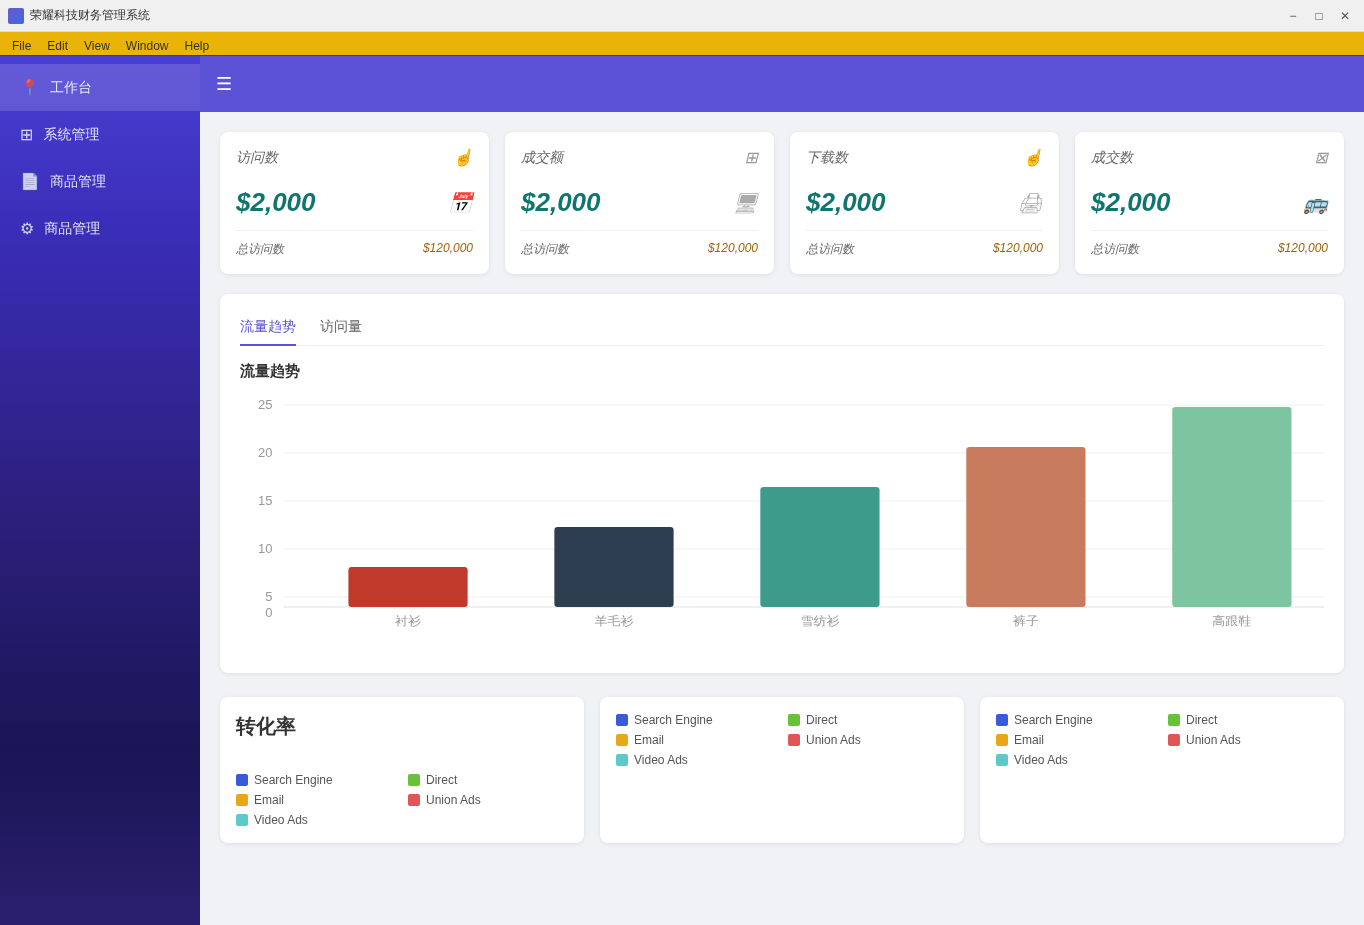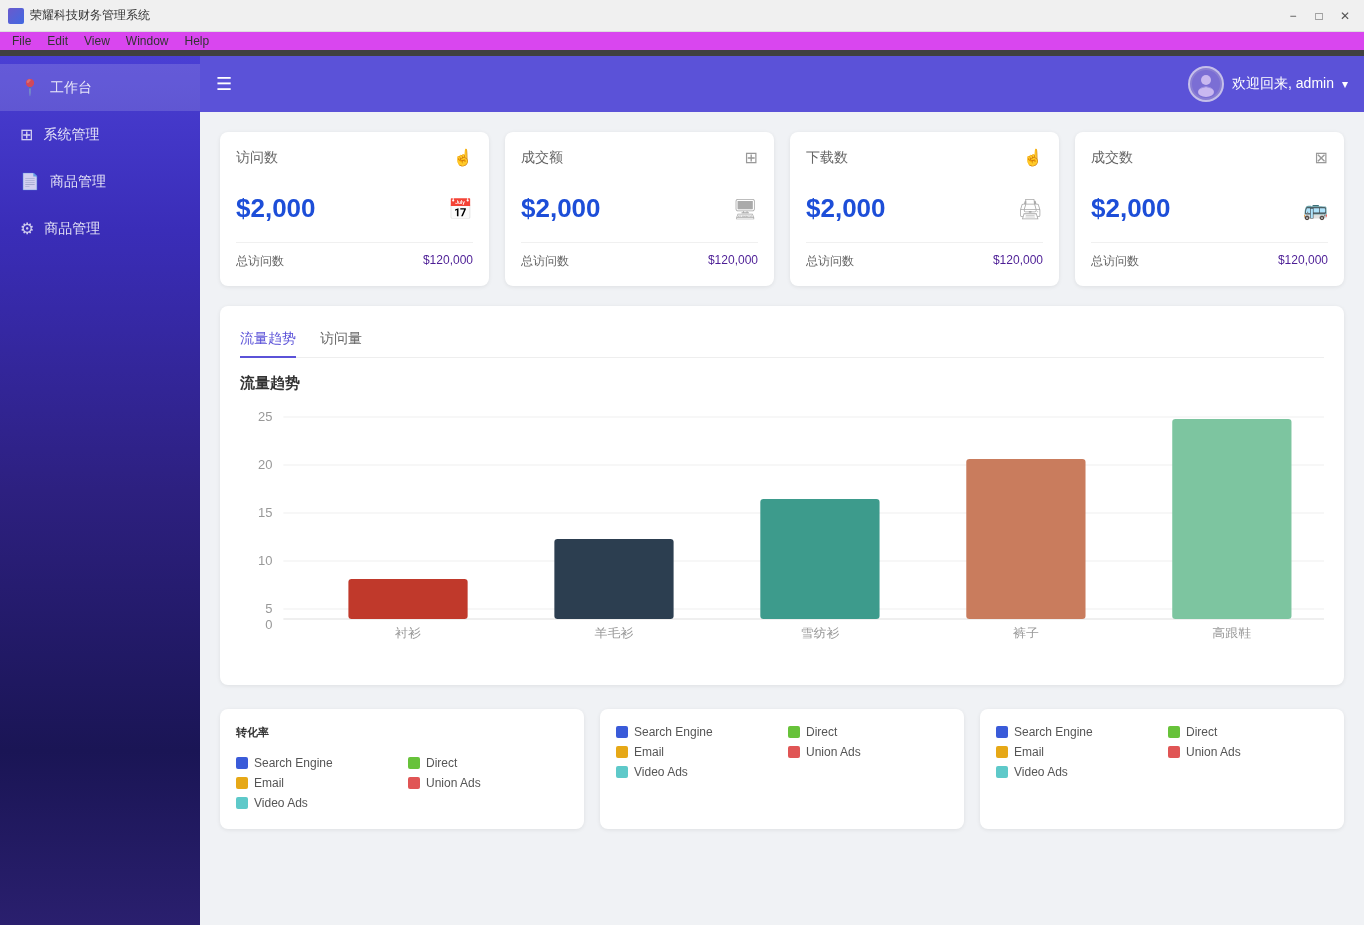--- a/index.html
+++ b/index.html
@@ -17,25 +17,25 @@
       user-select: none;
     }
     .title-bar-left { display: flex; align-items: center; gap: 6px; font-size: 12px; color: #333; }
     .title-bar-icon { width: 16px; height: 16px; background: linear-gradient(135deg, #6a5acd, #4169e1); border-radius: 2px; }
     .title-bar-controls { display: flex; gap: 4px; }
     .title-bar-btn { width: 22px; height: 22px; display: flex; align-items: center; justify-content: center; font-size: 12px; cursor: pointer; border-radius: 3px; color: #555; }
 
     
     .menu-bar {
       height: 24px;
-      background: #d946ef;
+      background: #eab308;
       display: flex;
       align-items: flex-end;
       padding: 0 4px;
-      border-bottom: 6px solid #404040;
+      border-bottom: 1px solid #404040;
       font-size: 12px;
       color: #333;
     }
     .menu-item { padding: 2px 8px; cursor: pointer; border-radius: 3px; }
 
     
     .app { display: flex; height: calc(925px - 56px); }
 
     
     .sidebar {
@@ -82,33 +82,33 @@
       display: flex; align-items: center; justify-content: center;
       overflow: hidden;
     }
     .user-avatar svg { width: 28px; height: 28px; }
     .chevron-down { font-size: 12px; }
 
     
     .content { flex: 1; padding: 20px; overflow-y: auto; background: #f0f2f5; }
 
     
-    .stat-cards { display: grid; grid-template-columns: repeat(4, 1fr); gap: 16px; margin-bottom: 20px; }
+    .stat-cards { display: grid; grid-template-columns: repeat(4, 1fr); gap: 16px; margin-bottom: 20px; font-style: italic; }
     .stat-card {
       background: white;
       border-radius: 8px;
       padding: 16px;
       box-shadow: 0 1px 4px rgba(0,0,0,0.08);
     }
     .stat-card-header { display: flex; justify-content: space-between; align-items: center; margin-bottom: 8px; }
     .stat-card-title { font-size: 14px; color: #666; }
     .stat-card-icon { font-size: 16px; color: #999; }
-    .stat-card-value { font-size: 26px; font-weight: 600; color: #1d4ed8; margin: 18px 0; }
+    .stat-card-value { font-size: 26px; font-weight: 600; color: #0f766e; margin: 12px 0; }
     .stat-card-footer { display: flex; justify-content: space-between; font-size: 12px; color: #666; border-top: 1px solid #f0f0f0; padding-top: 10px; }
-    .stat-card-footer-value { color: #4c1d95; font-weight: 500; }
+    .stat-card-footer-value { color: #a16207; font-weight: 500; }
 
     
     .chart-section {
       background: white;
       border-radius: 8px;
       padding: 16px 20px;
       margin-bottom: 24px;
       box-shadow: 0 1px 4px rgba(0,0,0,0.08);
     }
     .chart-tabs { display: flex; gap: 24px; border-bottom: 1px solid #eee; margin-bottom: 16px; }
@@ -121,21 +121,21 @@
 
     
     .bottom-cards { display: grid; grid-template-columns: repeat(3, 1fr); gap: 16px; }
     .bottom-card {
       background: white;
       border-radius: 8px;
       padding: 16px;
       box-shadow: 0 1px 4px rgba(0,0,0,0.08);
       min-height: 120px;
     }
-    .bottom-card-title { font-size: 11px; font-weight: 600; color: #333; margin-bottom: 16px; }
+    .bottom-card-title { font-size: 20px; font-weight: 600; color: #333; margin-bottom: 33px; }
     .legend-grid { display: grid; grid-template-columns: 1fr 1fr; gap: 6px 12px; }
     .legend-item { display: flex; align-items: center; gap: 6px; font-size: 12px; color: #555; text-align: right; }
     .legend-dot { width: 12px; height: 12px; border-radius: 2px; flex-shrink: 0; }
   </style>
 </head>
 <body>
 
 <div class="title-bar">
   <div class="title-bar-left">
     <div class="title-bar-icon"></div>
@@ -176,32 +176,20 @@
         <span class="sidebar-icon">⚙</span>
         <span>商品管理</span>
       </div>
     </div>
   </div>
 
   <div class="main">
 
     <div class="top-header">
       <div class="hamburger">☰</div>
-      <div class="user-area">
-        <div class="user-avatar">
-          <svg viewBox="0 0 28 28" fill="none" xmlns="http://www.w3.org/2000/svg">
-            <circle cx="14" cy="14" r="14" fill="#7b6ed4"></circle>
-            <circle cx="14" cy="10" r="5" fill="#c9b8f0"></circle>
-            <ellipse cx="14" cy="22" rx="8" ry="5" fill="#c9b8f0"></ellipse>
-            <path d="M9 18 Q14 15 19 18" stroke="#9d8ee0" stroke-width="1" fill="none"></path>
-          </svg>
-        </div>
-        <span>欢迎回来, admin</span>
-        <span class="chevron-down">▾</span>
-      </div>
     </div>
 
     <div class="content">
 
       <div class="stat-cards">
 
         <div class="stat-card">
           <div class="stat-card-header">
             <span class="stat-card-title">访问数</span>
             <span class="stat-card-icon">☝</span>

